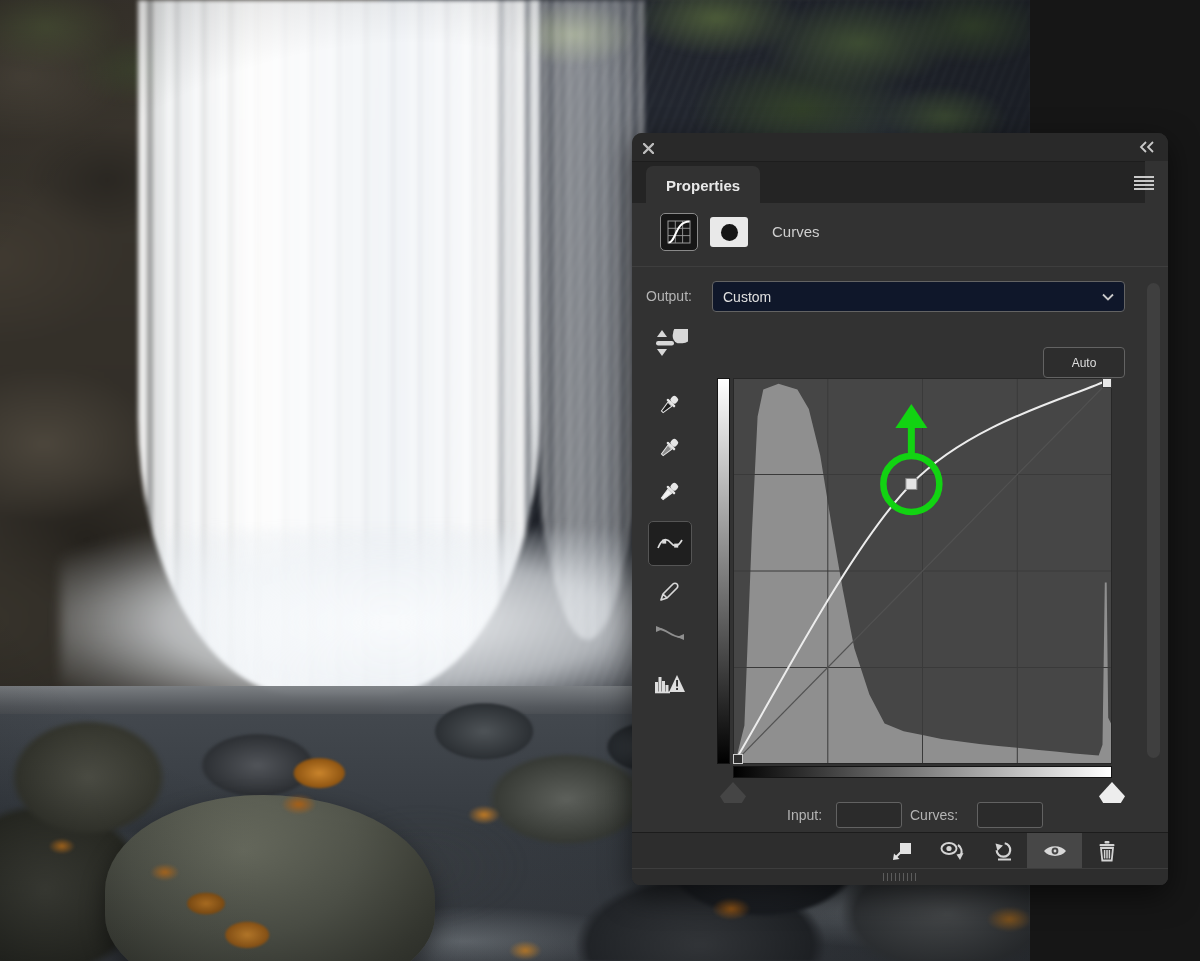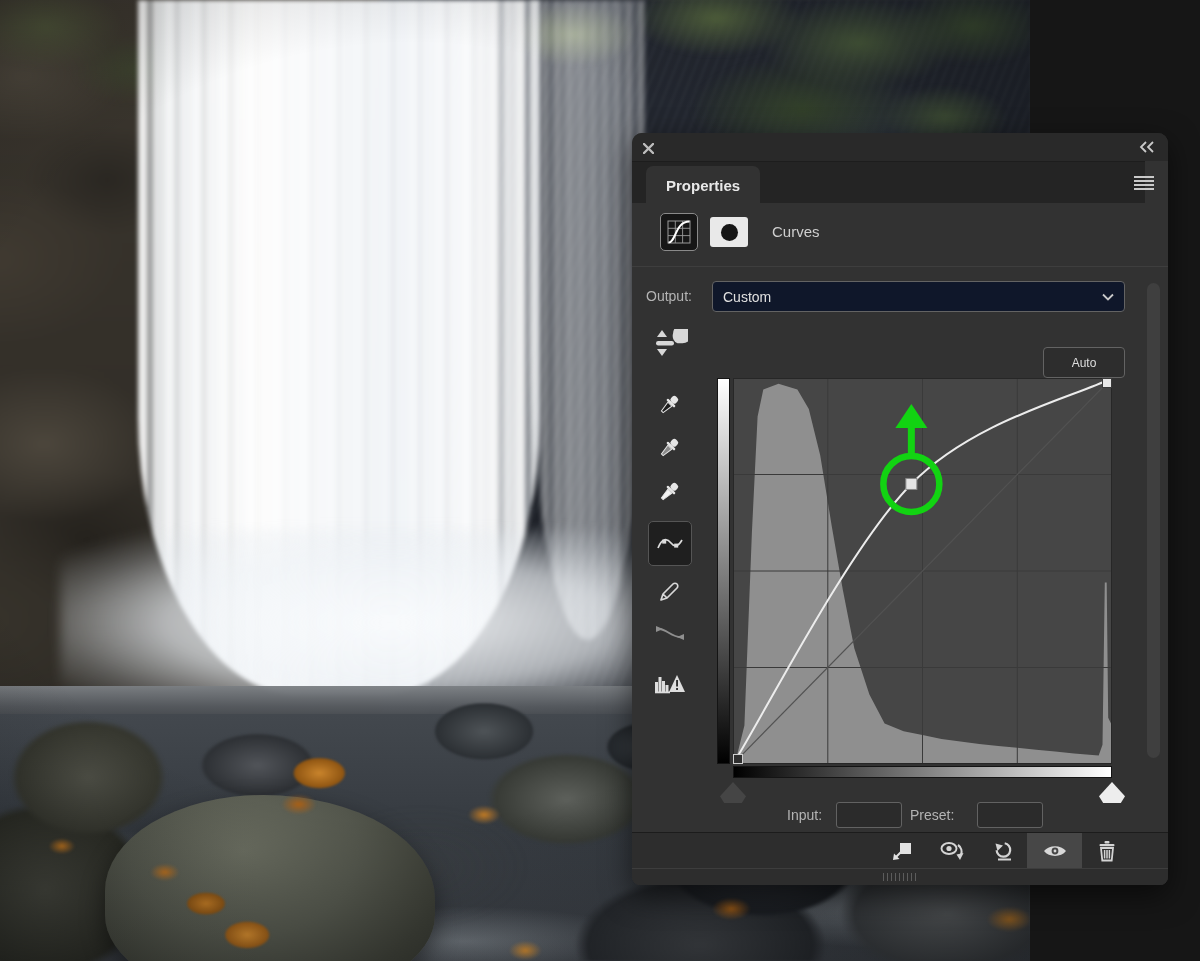--- a/index.html
+++ b/index.html
@@ -301,21 +301,21 @@
           <polygon points="162.35294117647058,49.960784313725526 194.35294117647058,49.960784313725526 178.35294117647058,25.960784313725526" fill="#12d312"></polygon>
           <rect x="172.85294117647058" y="100.46078431372553" width="11" height="11" fill="#e4e4e4" stroke="#8a8a8a"></rect>
         </svg>
       </div>
     <div class="p-abs gbar-h"></div>
     <div class="p-abs slider slider-shadow"></div>
     <div class="p-abs slider slider-hilite"></div>
 
     <div class="p-abs io-label" style="left:155px;top:674px;">Input:</div>
     <div class="p-abs io-field" style="left:204px;top:669px;"></div>
-    <div class="p-abs io-label" style="left:278px;top:674px;">Preset:</div>
+    <div class="p-abs io-label" style="left:278px;top:674px;">Curves:</div>
     <div class="p-abs io-field" style="left:345px;top:669px;"></div>
 
     <div class="p-abs toolbar">
       <div class="tb-active"></div>
       <div class="tb-icon" style="left:250px;">
         <svg width="24" height="24" viewBox="0 0 24 24">
             <rect x="10" y="4" width="11" height="11" fill="#e2e2e2"></rect>
             <path d="M11 13 L5.5 18.5" stroke="#e2e2e2" stroke-width="2"></path>
             <polygon points="3,21 4,14.5 9.5,20" fill="#e2e2e2"></polygon>
           </svg>

